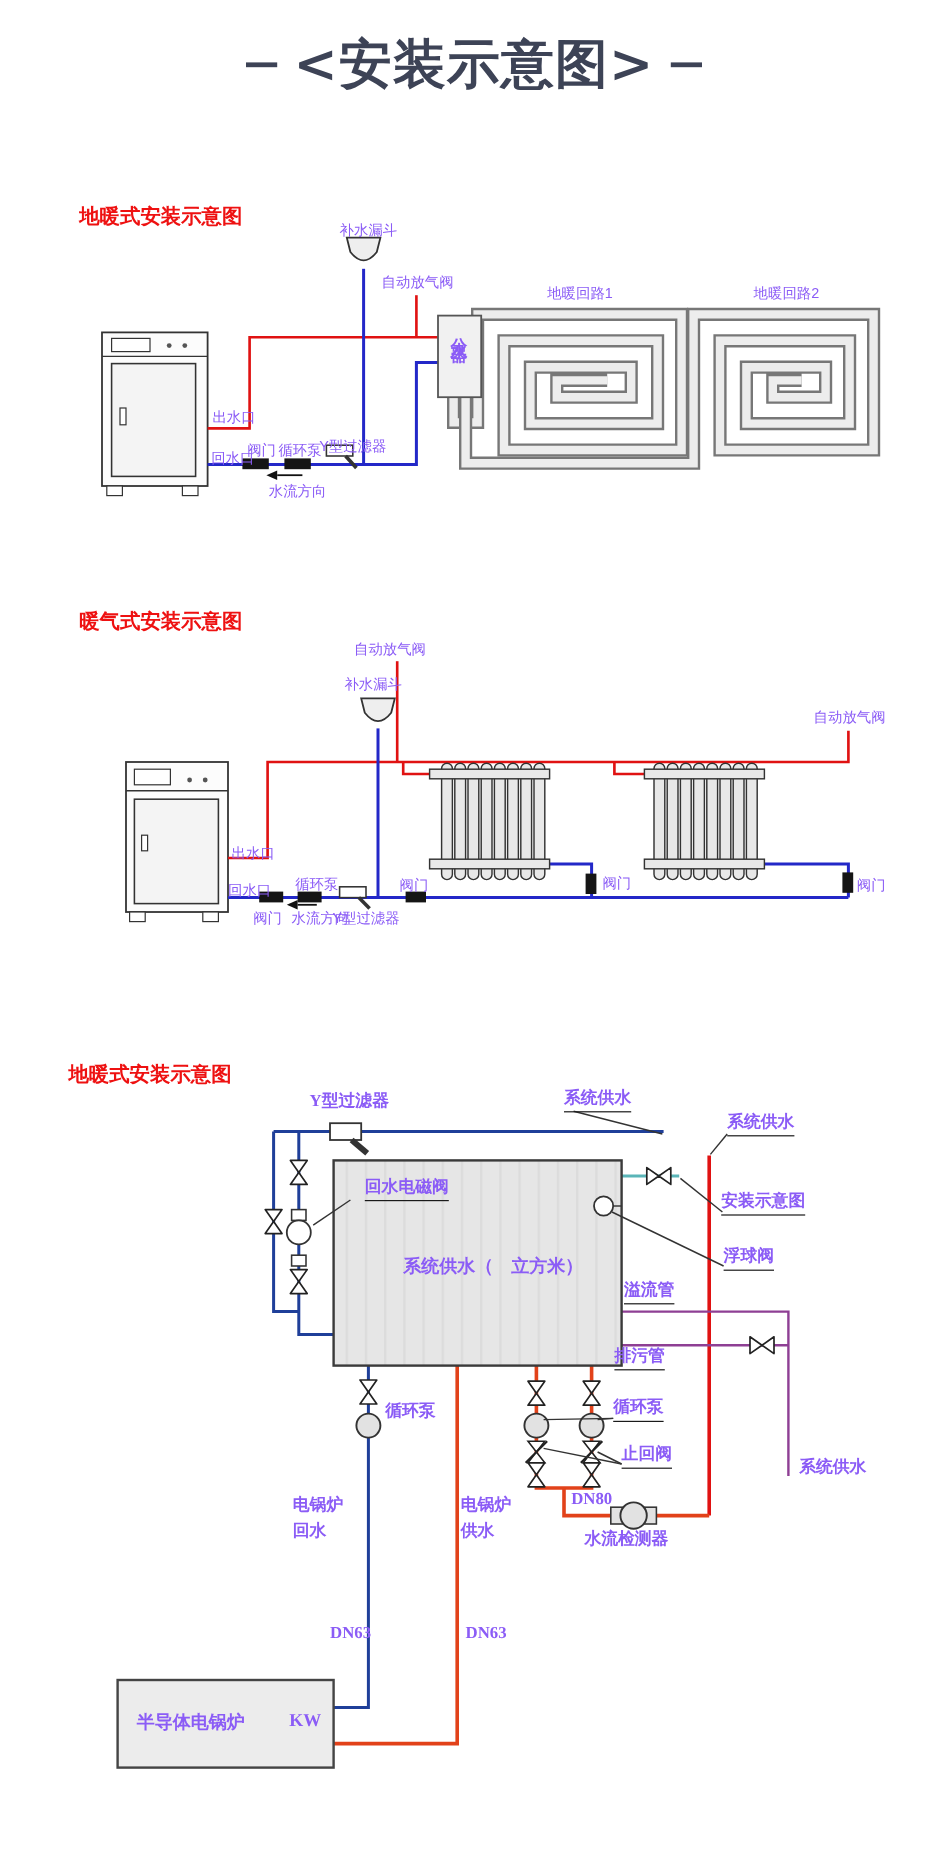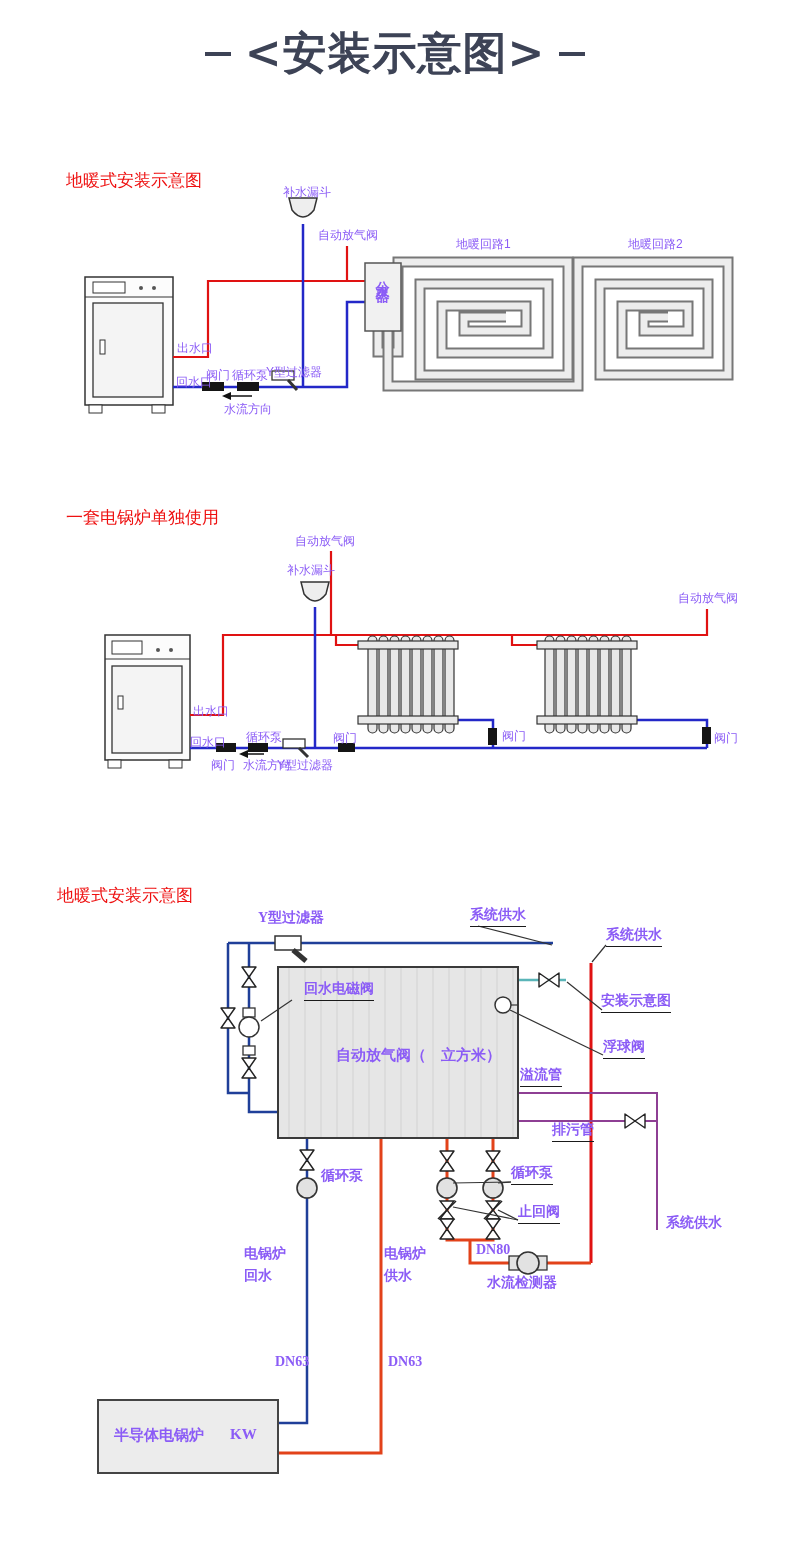--- a/index.html
+++ b/index.html
@@ -3,21 +3,21 @@
 <meta charset="utf-8">
 <style>
   html,body{margin:0;padding:0;background:#fff;}
   .page{position:relative;width:790px;height:1542px;background:#fff;overflow:hidden;
         font-family:"Liberation Sans","DejaVu Sans",sans-serif;}
   .title-wrap{position:absolute;top:24px;left:0;width:790px;display:flex;align-items:center;
         justify-content:center;gap:14px;color:var(--title_navy,#3d4356);}
   .title{font:bold 44px "DejaVu Serif","Liberation Serif",serif;letter-spacing:1px;white-space:nowrap;}
   .hline{width:26px;height:4px;background:var(--title_navy,#3d4356);}
   .lb{position:absolute;white-space:nowrap;font:12px "Liberation Sans","DejaVu Sans",sans-serif;color:#8b5cf6;}
-  .hd{font-weight:normal;font-size:17px;color:var(--heading_red,#ee1111);text-align:right;}
+  .hd{font-weight:bold;font-size:17px;color:var(--heading_red,#ee1111);text-align:right;}
   .s3{font:bold 14px "Liberation Serif","DejaVu Serif",serif;}
   .s3big{font:bold 15px "Liberation Serif","DejaVu Serif",serif;}
   .ul{border-bottom:1.6px solid #1a1a1a;padding-bottom:2px;}
   .vert{writing-mode:vertical-rl;text-orientation:upright;font:bold 14px "Liberation Sans",sans-serif;
         letter-spacing:4px;}
   svg{position:absolute;left:0;top:0;}
   .rp{stroke:var(--pipe_red,#e01212);stroke-width:2.2;fill:none;}
   .rp3{stroke:var(--pipe_red,#e01212);stroke-width:3;fill:none;}
   .bp{stroke:var(--pipe_blue,#2328c8);stroke-width:2.5;fill:none;}
   .b3{stroke:var(--pipe_navy,#1f3f99);stroke-width:2.5;fill:none;}
@@ -247,52 +247,52 @@
   <div class="lb vert" style="left:374px;top:270px">分水器</div>
   <div class="lb" style="left:456px;top:236px">地暖回路1</div>
   <div class="lb" style="left:628px;top:236px">地暖回路2</div>
   <div class="lb" style="left:177px;top:340px">出水口</div>
   <div class="lb" style="left:176px;top:374px">回水口</div>
   <div class="lb" style="left:206px;top:367px">阀门</div>
   <div class="lb" style="left:232px;top:367px">循环泵</div>
   <div class="lb" style="left:266px;top:364px">Y型过滤器</div>
   <div class="lb" style="left:224px;top:401px">水流方向</div>
 
-  <div class="lb hd" style="left:66px;top:506px">一套电锅炉单独使用</div>
+  <div class="lb hd" style="left:66px;top:506px">暖气式安装示意图</div>
   <div class="lb" style="left:295px;top:533px">自动放气阀</div>
   <div class="lb" style="left:287px;top:562px">补水漏斗</div>
   <div class="lb" style="left:678px;top:590px">自动放气阀</div>
   <div class="lb" style="left:193px;top:703px">出水口</div>
   <div class="lb" style="left:190px;top:734px">回水口</div>
   <div class="lb" style="left:246px;top:729px">循环泵</div>
   <div class="lb" style="left:211px;top:757px">阀门</div>
   <div class="lb" style="left:243px;top:757px">水流方向</div>
   <div class="lb" style="left:277px;top:757px">Y型过滤器</div>
   <div class="lb" style="left:333px;top:730px">阀门</div>
   <div class="lb" style="left:502px;top:728px">阀门</div>
   <div class="lb" style="left:714px;top:730px">阀门</div>
 
   <div class="lb hd" style="left:57px;top:884px">地暖式安装示意图</div>
   <div class="lb s3" style="left:258px;top:909px">Y型过滤器</div>
   <div class="lb s3 ul" style="left:470px;top:906px">系统供水</div>
   <div class="lb s3 ul" style="left:606px;top:926px">系统供水</div>
   <div class="lb s3 ul" style="left:304px;top:980px">回水电磁阀</div>
   <div class="lb s3 ul" style="left:601px;top:992px">安装示意图</div>
-  <div class="lb s3big" style="left:336px;top:1046px">自动放气阀（　立方米）</div>
+  <div class="lb s3big" style="left:336px;top:1046px">系统供水（　立方米）</div>
   <div class="lb s3 ul" style="left:603px;top:1038px">浮球阀</div>
   <div class="lb s3 ul" style="left:520px;top:1066px">溢流管</div>
-  <div class="lb s3 ul" style="left:552px;top:1121px">排污管</div>
+  <div class="lb s3 ul" style="left:512px;top:1121px">排污管</div>
   <div class="lb s3" style="left:321px;top:1167px">循环泵</div>
   <div class="lb s3 ul" style="left:511px;top:1164px">循环泵</div>
   <div class="lb s3 ul" style="left:518px;top:1203px">止回阀</div>
   <div class="lb s3" style="left:476px;top:1242px">DN80</div>
   <div class="lb s3" style="left:487px;top:1274px">水流检测器</div>
   <div class="lb s3" style="left:666px;top:1214px">系统供水</div>
   <div class="lb s3" style="left:244px;top:1245px">电锅炉</div>
   <div class="lb s3" style="left:244px;top:1267px">回水</div>
   <div class="lb s3" style="left:384px;top:1245px">电锅炉</div>
   <div class="lb s3" style="left:384px;top:1267px">供水</div>
   <div class="lb s3" style="left:275px;top:1354px">DN63</div>
   <div class="lb s3" style="left:388px;top:1354px">DN63</div>
   <div class="lb s3big" style="left:114px;top:1426px">半导体电锅炉</div>
-  <div class="lb s3big" style="left:230px;top:1426px">KW</div>
+  <div class="lb s3big" style="left:241px;top:1426px">KW</div>
 
 </div>
 
 </body></html>

